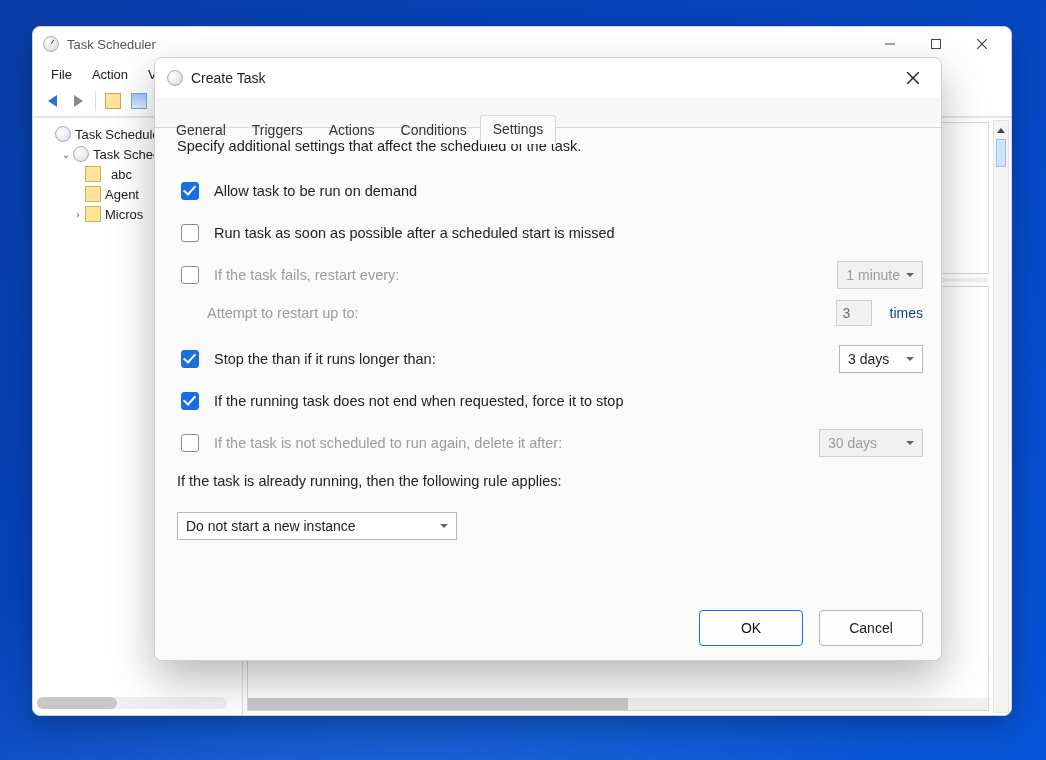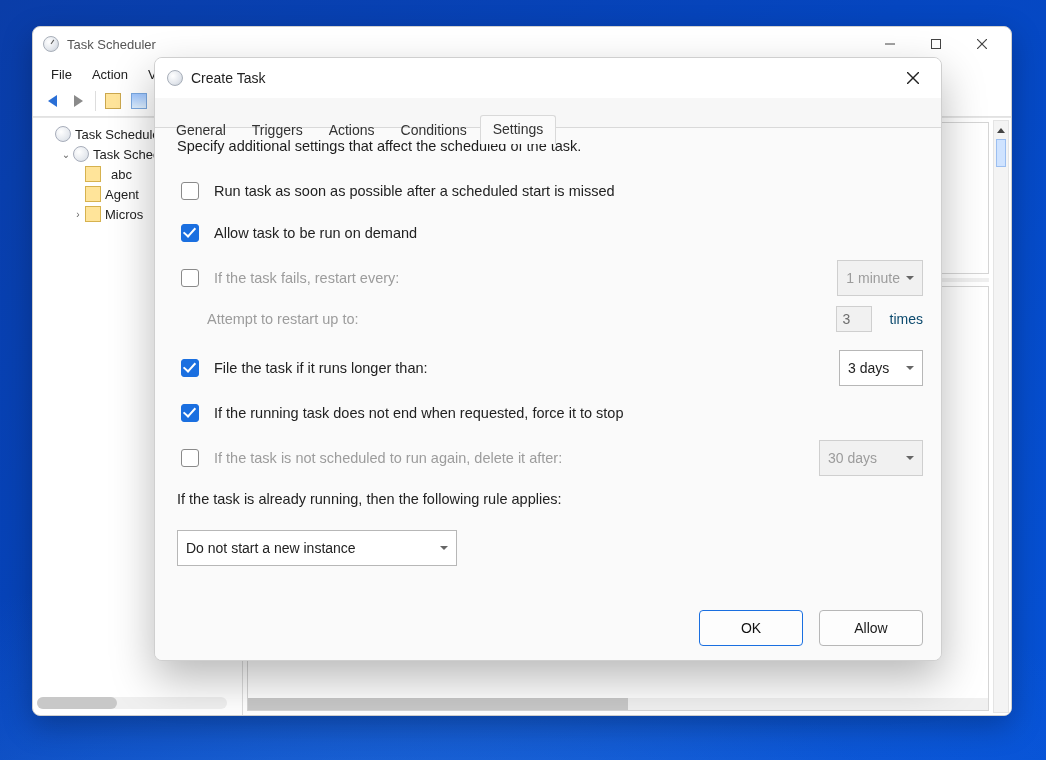--- a/index.html
+++ b/index.html
@@ -204,21 +204,21 @@
     content:"";
     position:absolute;
     left:4px; top:0px;
     width:5px; height:10px;
     border:solid #fff;
     border-width:0 2px 2px 0;
     transform: rotate(42deg);
   }
   .opt-row label { flex:1; }
   .combo {
-    height:36px;
+    height:28px;
     border:1px solid #b7b7b7;
     background:#fff;
     padding: 0 22px 0 8px;
     font-size:14px;
     display:flex; align-items:center;
     position:relative;
     min-width: 84px;
     color:#222;
     text-align:right;
   }
@@ -371,44 +371,44 @@
     <div class="tab">Triggers</div>
     <div class="tab">Actions</div>
     <div class="tab">Conditions</div>
     <div class="tab active">Settings</div>
   </div>
 
   <div class="tab-content">
     <p class="desc">Specify additional settings that affect the scheduled of the task.</p>
 
     <div class="opt-row">
+      <input type="checkbox" class="chk" checked="" style="">
+      <label>Allow task to be run on demand</label>
+    </div>
+
+    <div class="opt-row">
       <input type="checkbox" class="chk" style="">
       <label>Run task as soon as possible after a scheduled start is missed</label>
-    </div>
-
-    <div class="opt-row">
-      <input type="checkbox" class="chk" checked="" style="">
-      <label>Allow task to be run on demand</label>
     </div>
 
     <div class="opt-row disabled">
       <input type="checkbox" class="chk" style="">
       <label>If the task fails, restart every:</label>
       <div class="combo disabled">1 minute</div>
     </div>
 
     <div class="opt-row attempt-row disabled">
       <label style="flex:1">Attempt to restart up to:</label>
       <div class="numbox">3</div>
       <span class="times-lbl">times</span>
     </div>
 
     <div class="opt-row">
       <input type="checkbox" class="chk" checked="" style="">
-      <label>File the task if it runs longer than:</label>
+      <label>Stop the than if it runs longer than:</label>
       <div class="combo" style="min-width:84px">3 days</div>
     </div>
 
     <div class="opt-row">
       <input type="checkbox" class="chk" checked="" style="">
       <label>If the running task does not end when requested, force it to stop</label>
     </div>
 
     <div class="opt-row disabled">
       <input type="checkbox" class="chk" style="">
@@ -420,15 +420,15 @@
       <label style="flex:1">If the task is already running, then the following rule applies:</label>
     </div>
 
     <div style="margin-top:16px;">
       <div class="combo full-combo">Do not start a new instance</div>
     </div>
   </div>
 
   <div class="btnbar">
     <div class="btn primary">OK</div>
-    <div class="btn">Allow</div>
+    <div class="btn">Cancel</div>
   </div>
 </div>
 
 </body></html>

